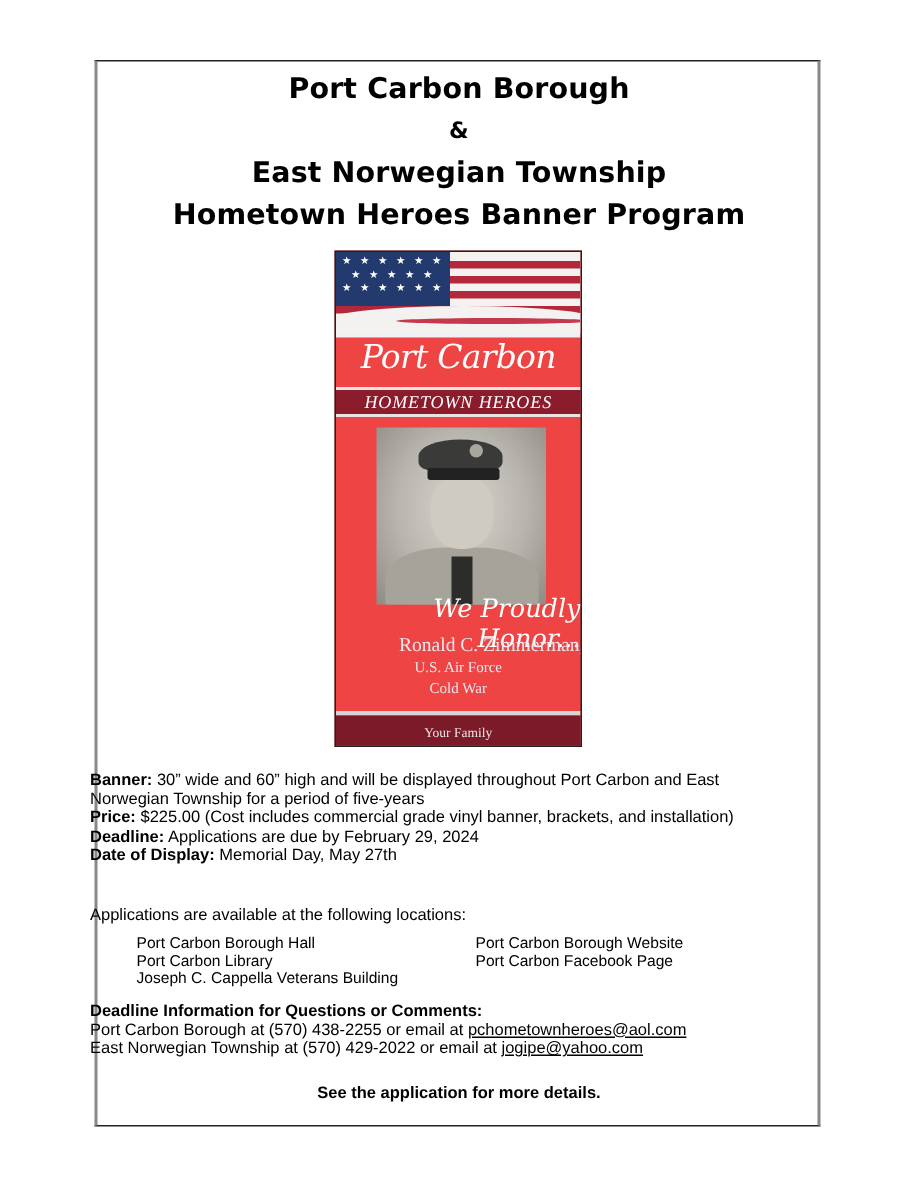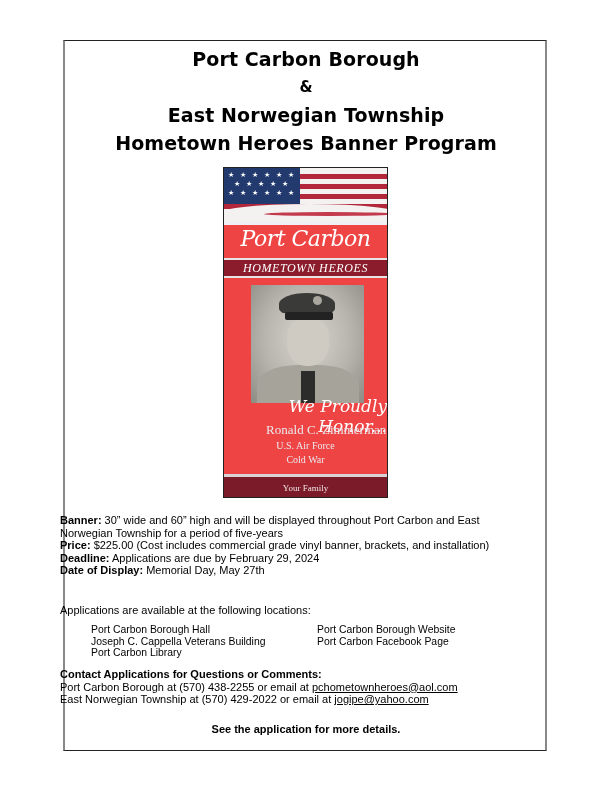--- a/index.html
+++ b/index.html
@@ -128,27 +128,27 @@
   <div><b>Banner:</b><span> 30” wide and 60” high and will be displayed throughout Port Carbon and East Norwegian Township for a period of five-years</span></div>
   <div><b>Price:</b><span> $225.00 (Cost includes commercial grade vinyl banner, brackets, and installation)</span></div>
   <div><b>Deadline:</b><span> Applications are due by February 29, 2024</span></div>
   <div><b>Date of Display:</b><span> Memorial Day, May 27th</span></div>
 </div>
 
 <div class="para" style="top:604px;">Applications are available at the following locations:</div>
 
 <div class="loc" style="left:91px; top:624px;">
   <div>Port Carbon Borough Hall</div>
+  <div>Port Carbon Library</div>
   <div>Joseph C. Cappella Veterans Building</div>
-  <div>Port Carbon Library</div>
 </div>
 <div class="loc" style="left:317px; top:624px;">
   <div>Port Carbon Borough Website</div>
   <div>Port Carbon Facebook Page</div>
 </div>
 
 <div class="para" style="top:668px;">
-  <div><b>Contact Applications for Questions or Comments:</b></div>
+  <div><b>Deadline Information for Questions or Comments:</b></div>
   <div><span>Port Carbon Borough at (570) 438-2255 or email at </span><a class="link">pchometownheroes@aol.com</a></div>
   <div><span>East Norwegian Township at (570) 429-2022 or email at </span><a class="link">jogipe@yahoo.com</a></div>
 </div>
 
 <div class="center-bold" style="top:723px;text-align:center;">See the application for more details.</div>
 
 </body></html>

